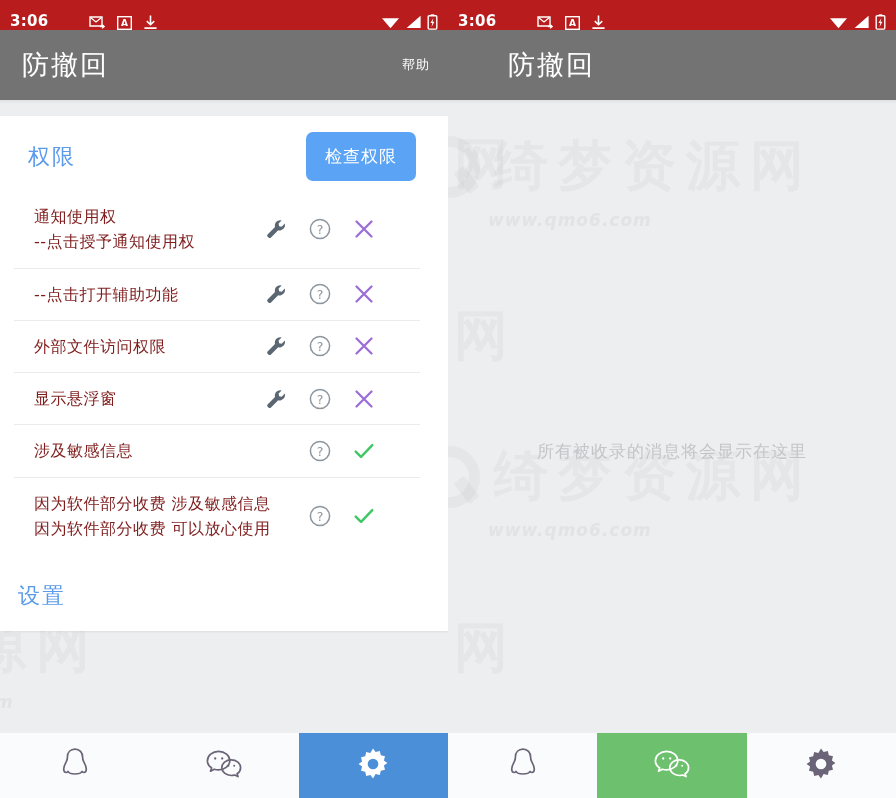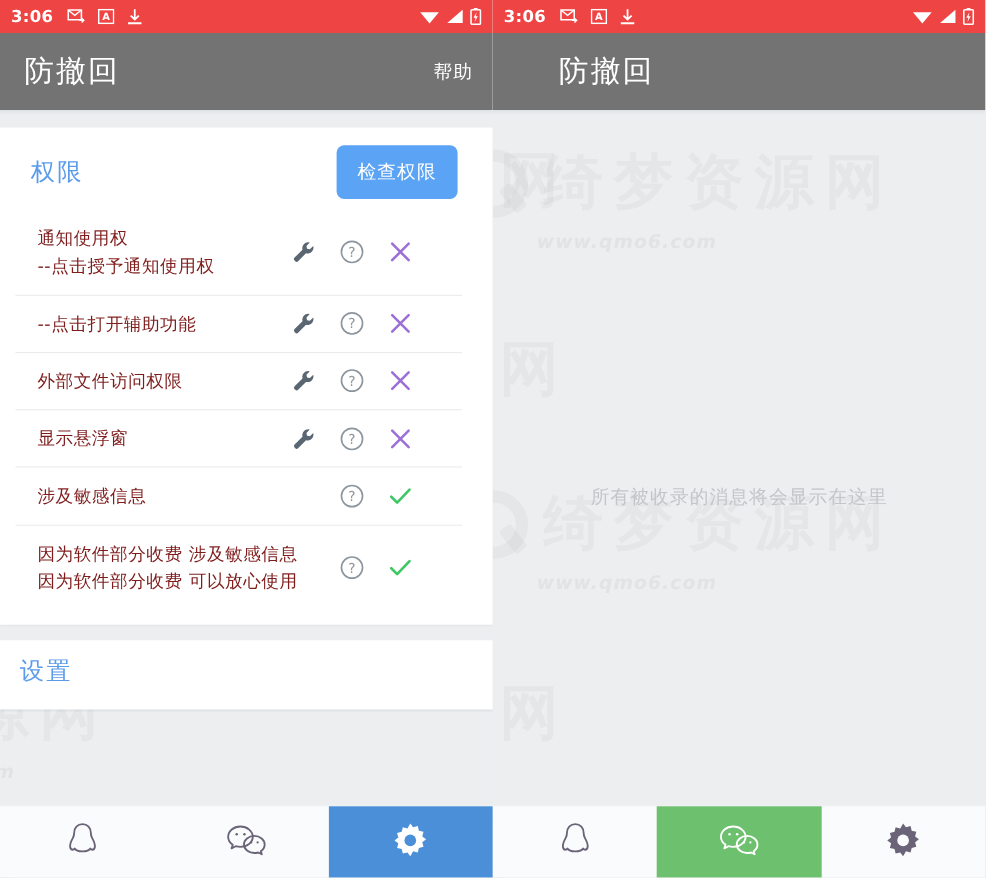--- a/index.html
+++ b/index.html
@@ -29,38 +29,38 @@
     font-size: 54px; font-weight: bold; letter-spacing: 10px;
     color: rgba(150,150,150,0.085);
   }
   .wm-url {
     position: absolute; font-size: 17px; font-style: italic; font-weight: bold;
     color: rgba(150,150,150,0.12); letter-spacing: 1px; white-space: nowrap;
   }
 
   
   .statusbar {
-    height: 30px; background: #ef4444; color: #fff;
-    display: flex; align-items: center; padding: 0 10px; position: relative; z-index: 20;
+    height: 30px; background: #b91c1c; color: #fff;
+    display: flex; align-items: flex-end; padding: 0 10px; position: relative; z-index: 20; gap: 28px;
   }
   .sb-time { font-size: 15px; font-weight: bold; letter-spacing: .3px; margin-right: 12px; }
   .sb-icons-left { display: flex; align-items: center; gap: 11px; }
   .sb-spacer { flex: 1; }
   .sb-icons-right { display: flex; align-items: center; gap: 5px; }
   .ic { display: block; }
 
   
   .appbar {
     height: 70px; background: #737373; color: #fff;
     display: flex; align-items: center; position: relative; z-index: 20;
   }
   .appbar.with-action { justify-content: space-between; padding: 0 18px 0 22px; }
   .appbar.plain { padding-left: 60px; }
   .app-title { font-size: 27px; letter-spacing: 2px; }
-  .app-action { font-size: 17px; letter-spacing: 1px; }
+  .app-action { font-size: 13px; letter-spacing: 1px; }
 
   .appbar-shadow { height: 4px; background: linear-gradient(#dfe2e5, #eceef0); position: relative; z-index: 19; }
 
   
   .body { position: relative; height: 694px; background: #eceef0; }
   .card {
     background: #fff; position: relative; z-index: 10;
     box-shadow: 0 1px 2px rgba(0,0,0,0.07);
   }
   .card-perm { margin: 12px 0 0 0; padding: 0 28px 14px 14px; }
@@ -79,21 +79,21 @@
   .perm-row {
     display: flex; align-items: center; justify-content: space-between;
     padding: 13px 6px 13px 20px; border-bottom: 1px solid #e9ebed;
   }
   .perm-row:last-child { border-bottom: none; }
   .perm-text { font-size: 16px; color: #7f1d1d; line-height: 1.58; letter-spacing: .5px; }
   .perm-icons { display: flex; align-items: center; gap: 20px; padding-right: 38px; flex: none; }
   .icon-btn { width: 24px; height: 24px; display: flex; align-items: center; justify-content: center; cursor: pointer; }
 
   
-  .card-settings { margin-top: 14px; padding: 13px 0 20px 18px; }
+  .card-settings { padding: 13px 0 20px 18px; }
   .card-settings .card-title { letter-spacing: 2px; }
 
   
   .empty-wrap {
     position: absolute; inset: 0; display: flex; align-items: center; justify-content: center;
     z-index: 10;
   }
   .empty-text { font-size: 17px; color: #c3c6c9; letter-spacing: 1px; }
 
   

